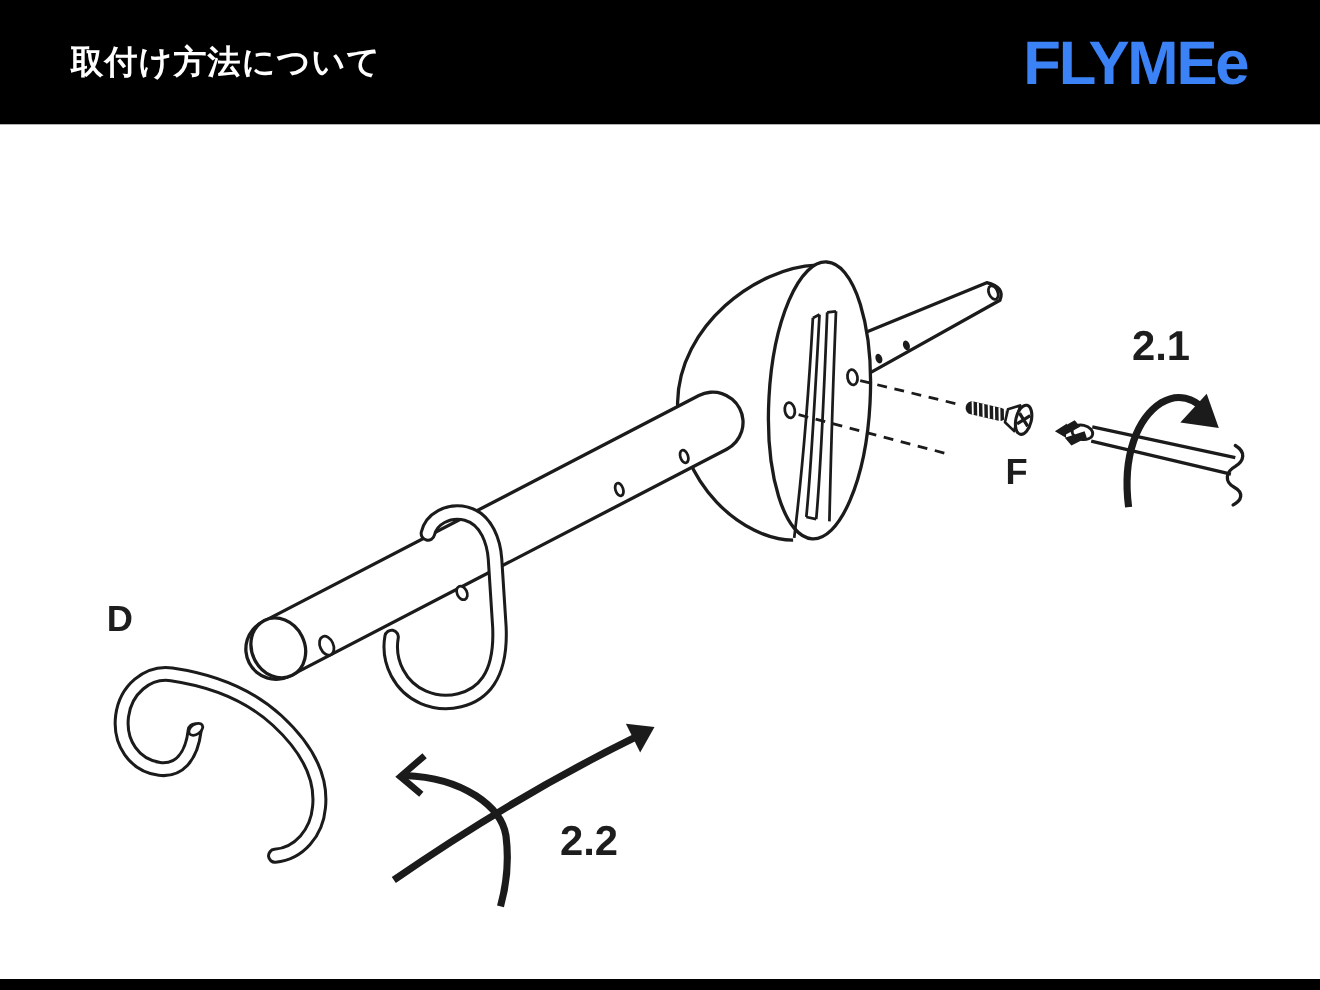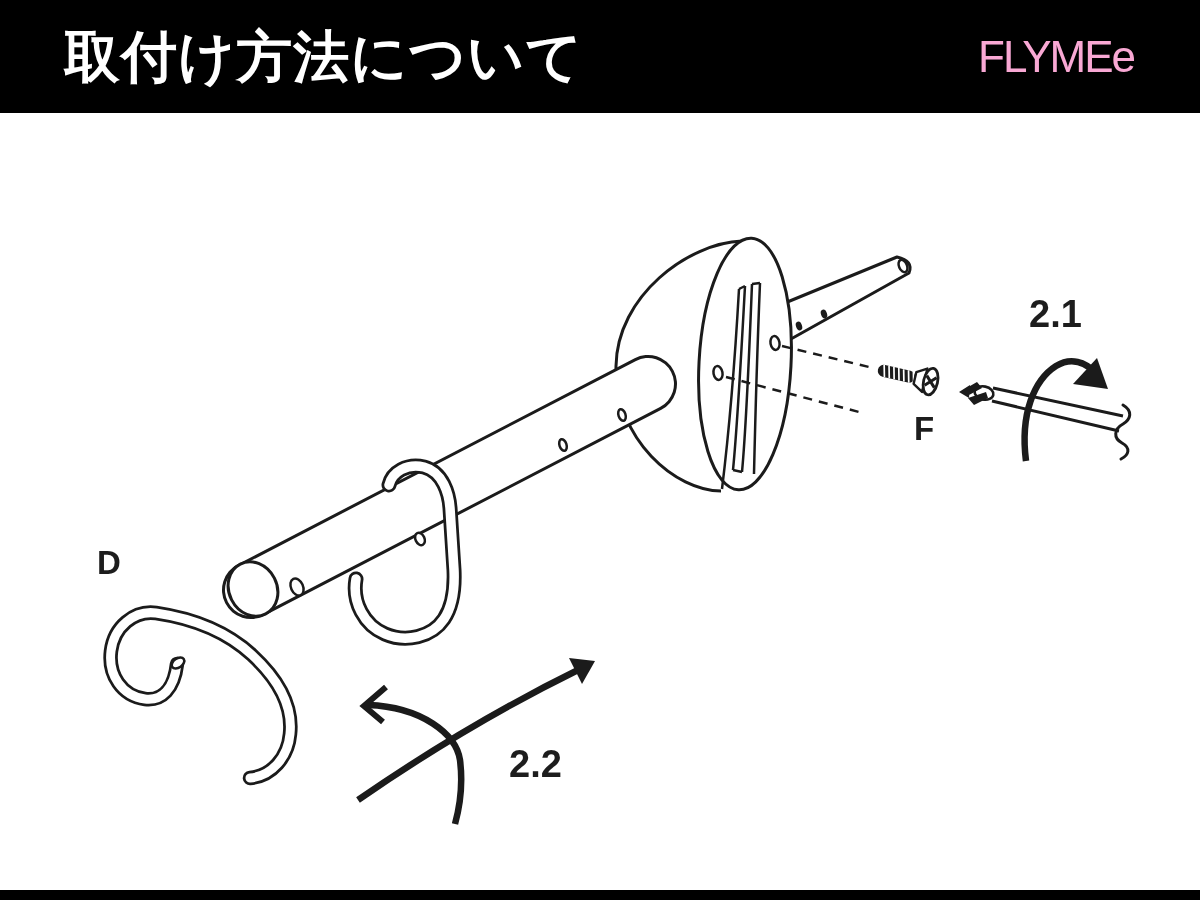--- a/index.html
+++ b/index.html
@@ -7,25 +7,25 @@
     position:relative;width:1200px;height:900px;background:#ffffff;
     overflow:hidden;font-family:"Liberation Sans",sans-serif;
     margin:0 auto;
   }
   .header-bar{
     position:absolute;left:0;top:0;width:1200px;height:113px;
     background:#000;display:flex;align-items:center;justify-content:space-between;
     padding:0 66px 0 64px;box-sizing:border-box;
   }
   .page-title{
-    color:#fff;font-size:56px;font-weight:700;letter-spacing:1px;line-height:1;
+    color:#fff;font-size:30px;font-weight:700;letter-spacing:1px;line-height:1;
     white-space:nowrap;
   }
   .brand-logo{
-    color:#f9a8d4;font-size:44px;font-weight:400;letter-spacing:-2px;line-height:1;
+    color:#3b82f6;font-size:56px;font-weight:700;letter-spacing:-2px;line-height:1;
     white-space:nowrap;
   }
   .footer-bar{
     position:absolute;left:0;bottom:0;width:1200px;height:10px;background:#000;
   }
   .diagram-svg{position:absolute;left:0;top:0;}
   .lbl{font-family:"Liberation Sans",sans-serif;font-weight:700;fill:#1d1d1d;}
 </style>
 </head>
 <body>

